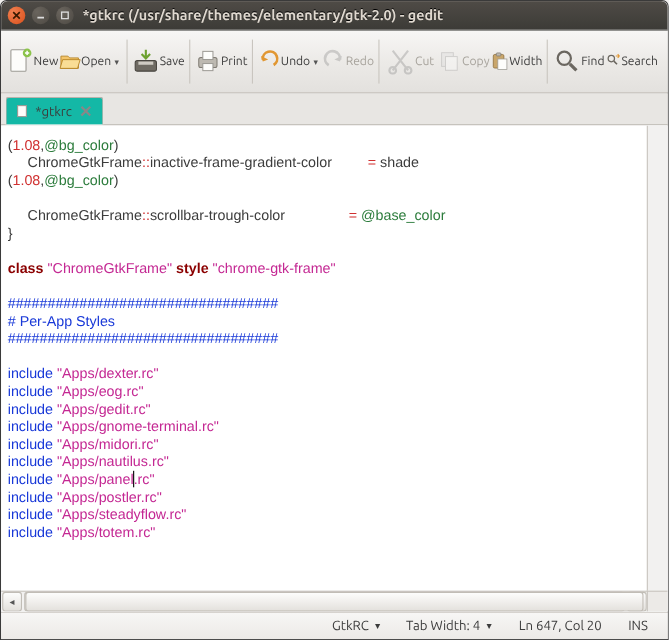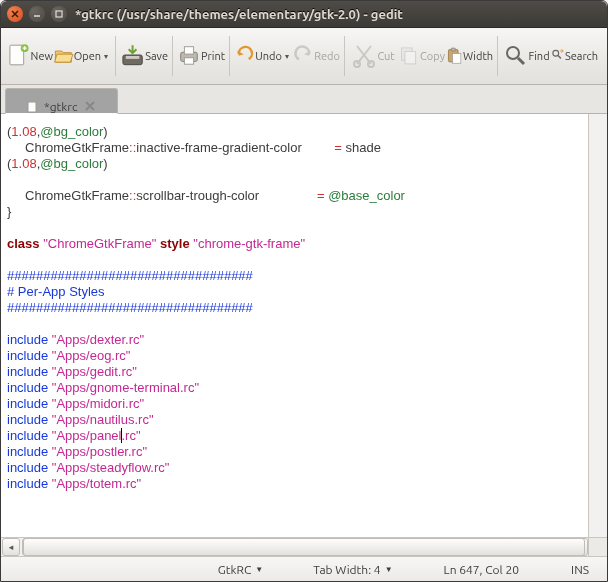--- a/index.html
+++ b/index.html
@@ -115,25 +115,25 @@
   .tabbar {
     height: 28px;
     background: #e8e6e3;
     border-bottom: 1px solid #b8b4ad;
     display: flex;
     align-items: flex-end;
     padding: 0 4px;
   }
   .tab {
     display: flex;
-    align-items: flex-end;
+    align-items: center;
     gap: 6px;
     height: 24px;
-    padding: 0 20px;
-    background: #a3a3a3;
+    padding: 0 8px;
+    background: #14b8a6;
     border: 1px solid #b8b4ad;
     border-bottom: 1px solid #fff;
     border-radius: 3px 3px 0 0;
     position: relative;
     top: 1px;
     font-size: 12px;
   }
   .tab .dot {
     width: 12px; height: 12px;
     display: inline-block;
@@ -217,21 +217,20 @@
   }
   .statusbar {
     height: 24px;
     background: linear-gradient(#f7f6f5,#eceae7);
     border-top: 1px solid #c9c5bf;
     display: flex;
     align-items: center;
     padding: 0 6px;
     font-size: 12px;
     color: #3c3c3c;
-    gap: 28px;
   }
   .statusbar .spacer { flex: 1; }
   .status-drop {
     display: flex;
     align-items: center;
     gap: 4px;
     padding: 2px 8px;
     margin: 0 2px;
     border: 1px solid transparent;
     border-radius: 3px;

